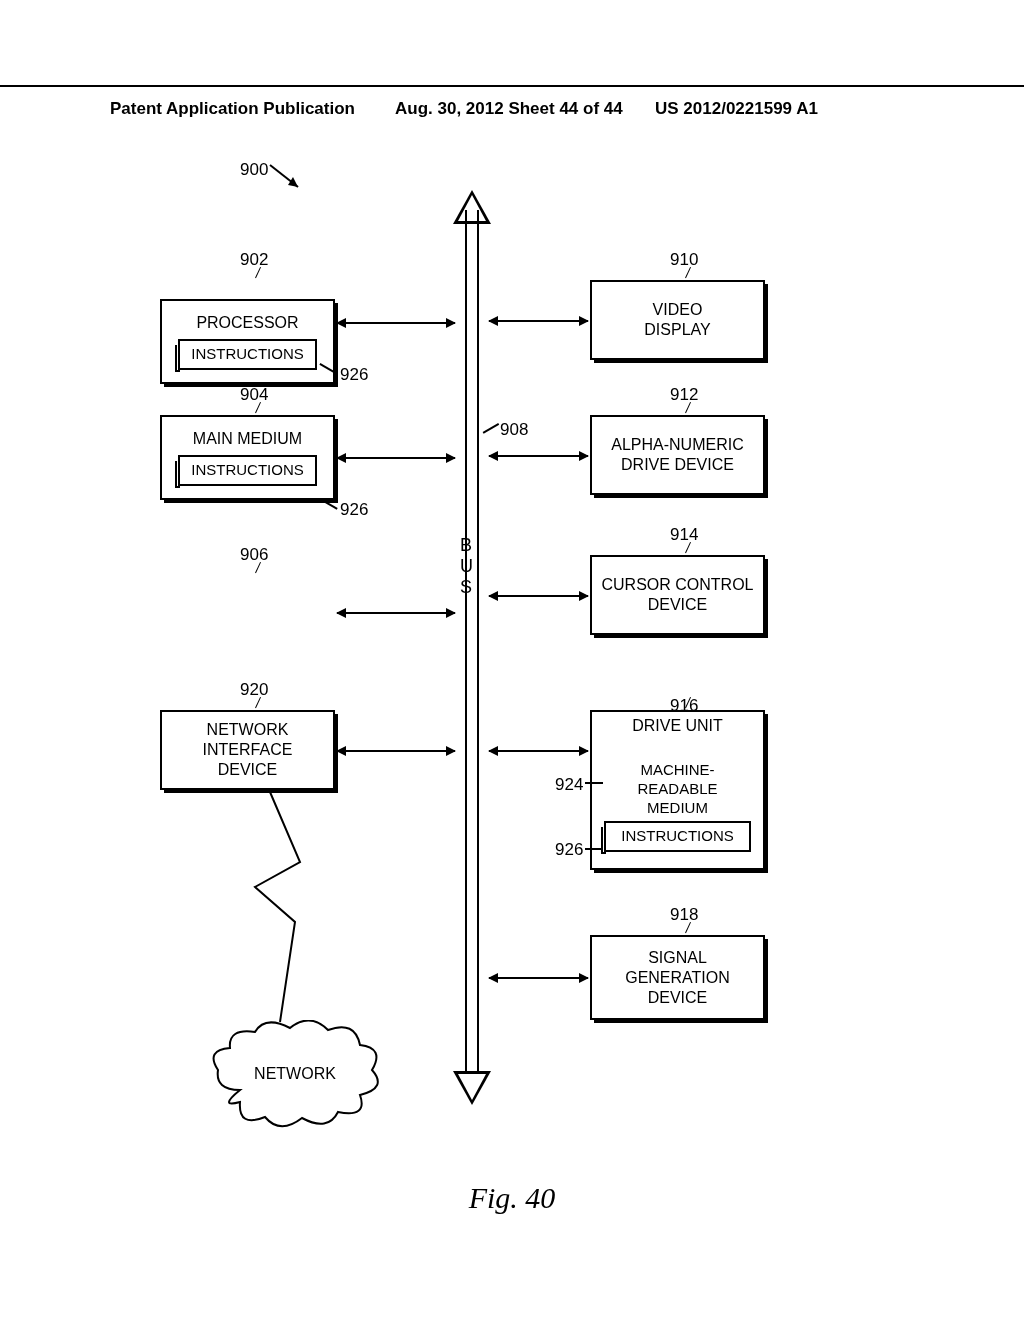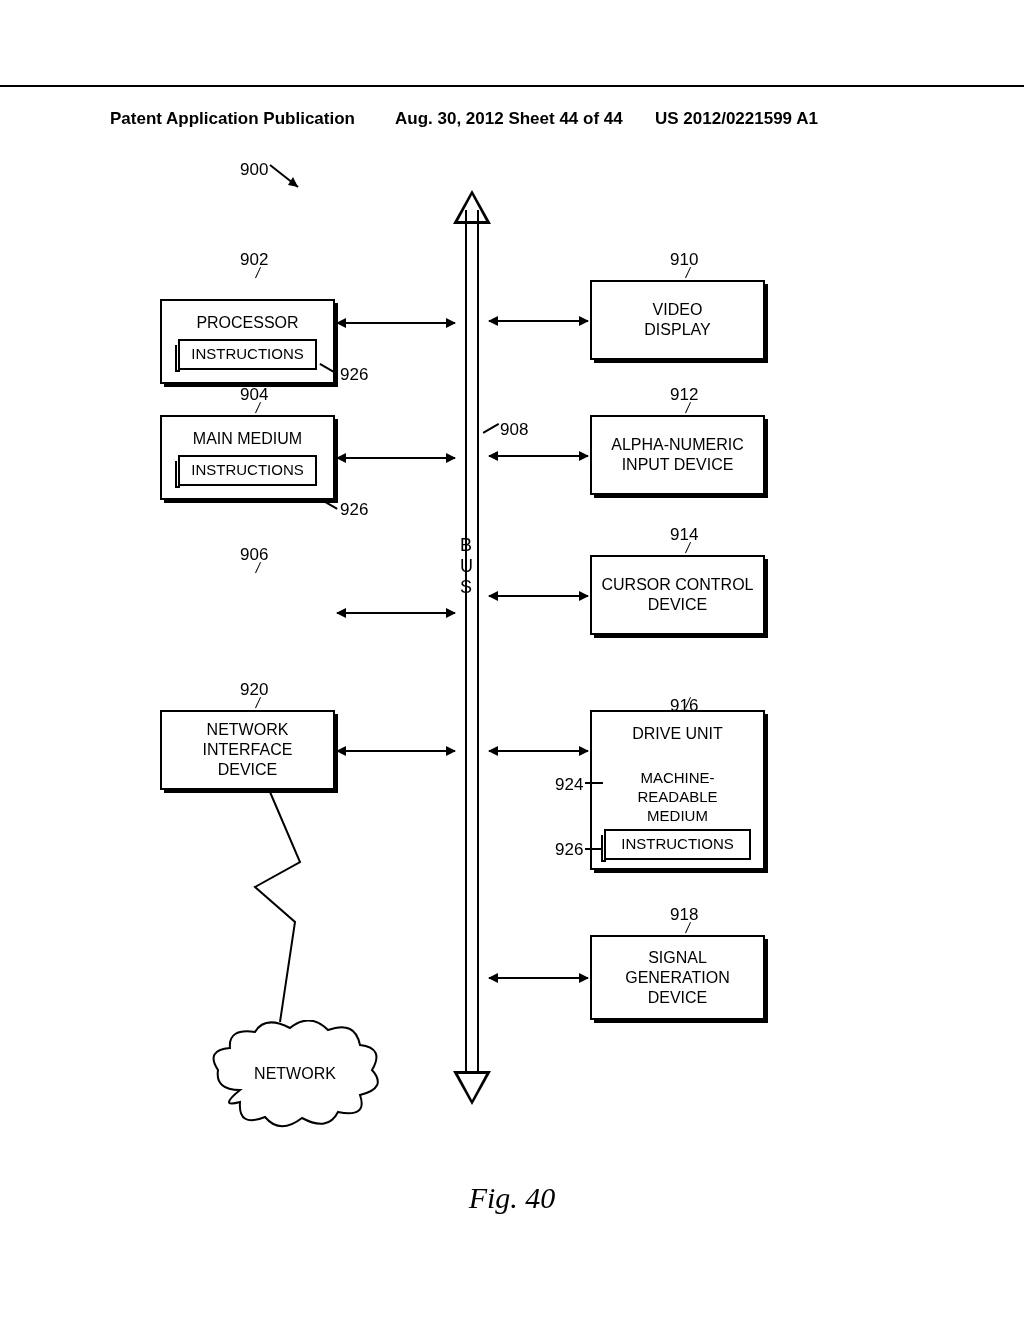--- a/index.html
+++ b/index.html
@@ -10,21 +10,21 @@
     font-family: Arial, Helvetica, sans-serif;
     position: relative;
     color: #000;
   }
   .header {
     position: absolute;
     top: 85px;
     left: 0;
     width: 100%;
     border-top: 2px solid #000;
-    padding-top: 22px;
+    padding-top: 12px;
     display: flex;
     font-weight: bold;
     font-size: 17px;
   }
   .header .left { position:absolute; left:110px; }
   .header .mid  { position:absolute; left:395px; }
   .header .right{ position:absolute; left:655px; }
 
   .fig-label {
     position:absolute;
@@ -210,30 +210,30 @@
 DEVICE</div>
 
   <div class="refnum" style="left:510px;top:100px;">910</div>
   <div class="tick" style="left:514px;top:116px;"></div>
   <div class="box shadow" style="left:430px;top:130px;width:175px;height:80px;white-space:pre-line;">VIDEO
 DISPLAY</div>
 
   <div class="refnum" style="left:510px;top:235px;">912</div>
   <div class="tick" style="left:514px;top:251px;"></div>
   <div class="box shadow" style="left:430px;top:265px;width:175px;height:80px;white-space:pre-line;">ALPHA-NUMERIC
-INPUT DEVICE</div>
+DRIVE DEVICE</div>
 
   <div class="refnum" style="left:510px;top:375px;">914</div>
   <div class="tick" style="left:514px;top:391px;"></div>
   <div class="box shadow" style="left:430px;top:405px;width:175px;height:80px;white-space:pre-line;">CURSOR CONTROL
 DEVICE</div>
 
   <div class="refnum" style="left:510px;top:530px;margin-top:16px;">916</div>
   <div class="tick" style="left:514px;top:546px;"></div>
-  <div class="box shadow" style="left:430px;top:560px;width:175px;height:160px;padding-top:12px;justify-content:flex-start;">
+  <div class="box shadow" style="left:430px;top:560px;width:175px;height:160px;padding-top:4px;justify-content:flex-start;">
     <div>DRIVE UNIT</div>
     <div class="subtitle" style="white-space:pre-line;margin-top:25px;">MACHINE-
 READABLE
 MEDIUM</div>
     <div class="du-inner">INSTRUCTIONS</div>
   </div>
   <div class="refnum" style="left:395px;top:625px;">924</div>
   <div class="lead" style="left:425px;top:632px;width:18px;transform:rotate(0deg);"></div>
   <div class="refnum" style="left:395px;top:690px;">926</div>
   <div class="lead" style="left:425px;top:698px;width:18px;"></div>

